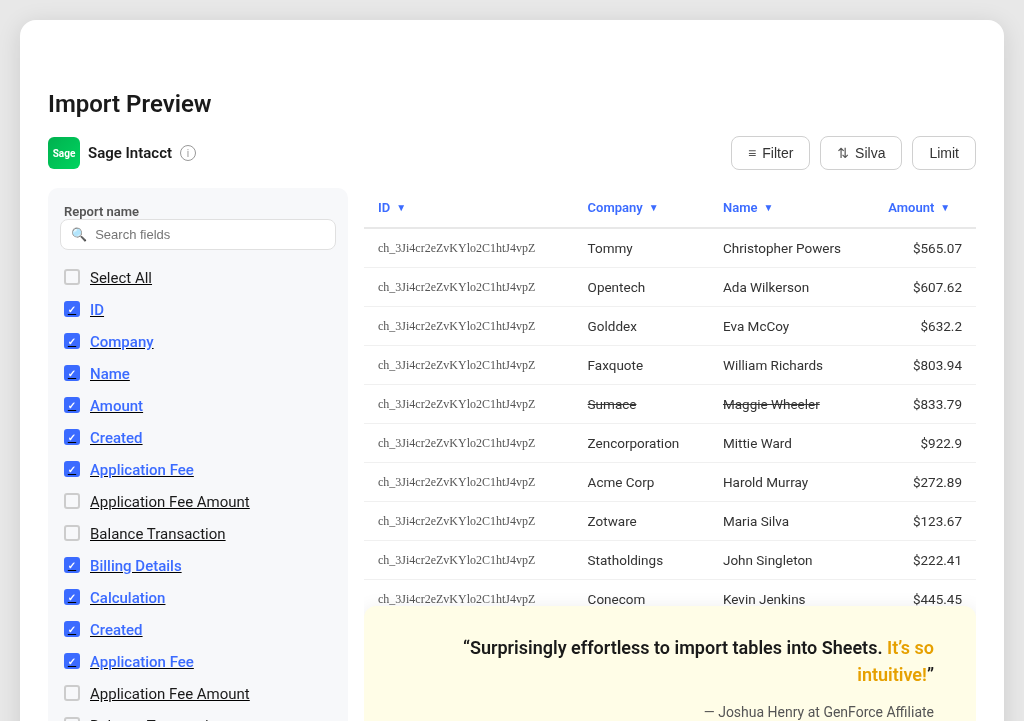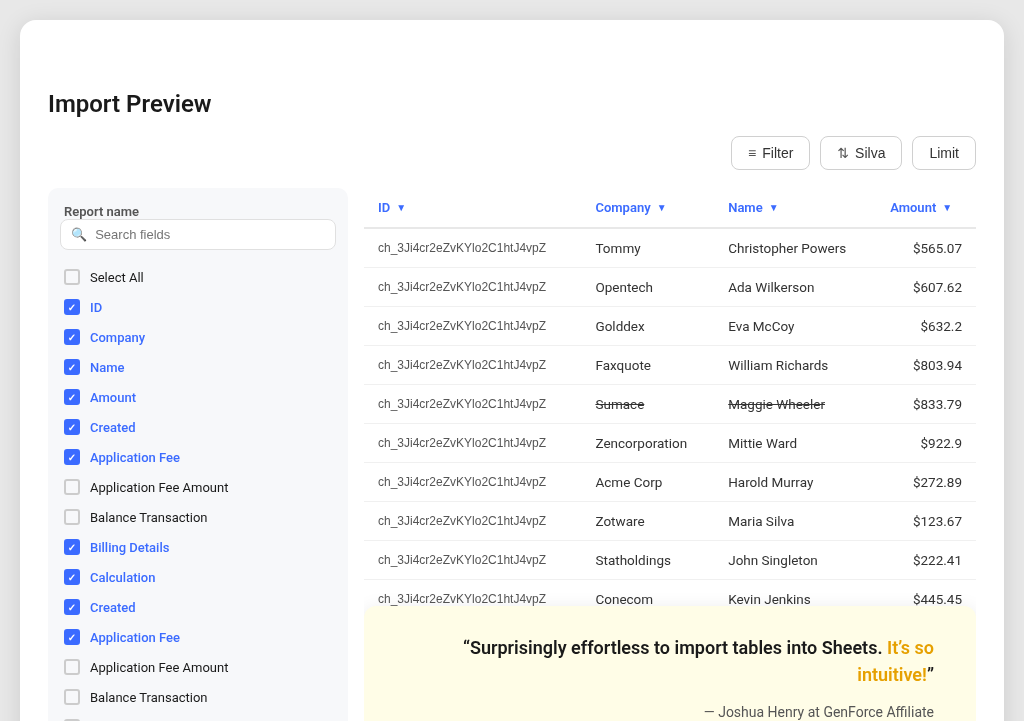--- a/index.html
+++ b/index.html
@@ -133,25 +133,26 @@
       color: #888;
       background: transparent;
       width: 100%;
     }
     .fields-list {
       overflow-y: auto;
       flex: 1;
     }
     .field-item {
       display: flex;
-      align-items: center;
+      align-items: flex-start;
       gap: 10px;
       padding: 7px 4px;
-      font-size: 13px;
+      font-size: 15px;
       cursor: pointer;
+      text-decoration: underline;
     }
     .checkbox {
       width: 16px;
       height: 16px;
       border: 2px solid #ccc;
       border-radius: 3px;
       flex-shrink: 0;
       display: flex;
       align-items: center;
       justify-content: center;
@@ -202,21 +203,21 @@
     tbody tr {
       border-bottom: 1px solid #f0f0f0;
     }
     tbody td {
       padding: 11px 14px;
       color: #333;
     }
     .td-id {
       font-size: 12px;
       color: #555;
-      font-family: Liberation Sans, sans-serif;
+      font-family: Liberation Serif, serif;
     }
     .amount-col { text-align: right; }
     .table-scroll {
       max-height: 540px;
       overflow-y: auto;
     }
     .testimonial-overlay {
       position: absolute;
       bottom: 0;
       right: 0;
@@ -243,20 +244,25 @@
       color: #555;
     }
   </style>
 </head>
 <body>
 
 <div class="card">
   <div class="page-title">Import Preview</div>
 
   <div class="top-bar">
+    <div class="sage-logo">
+      <div class="sage-logo-icon">Sage</div>
+      <span class="sage-brand-name">Sage Intacct</span>
+      <span class="info-icon">i</span>
+    </div>
 
     <div class="toolbar">
       <button class="toolbar-btn">
         <span class="btn-icon">≡</span>
         <span>Filter</span>
       </button>
       <button class="toolbar-btn">
         <span class="btn-icon">⇅</span>
         <span>Silva</span>
       </button>

